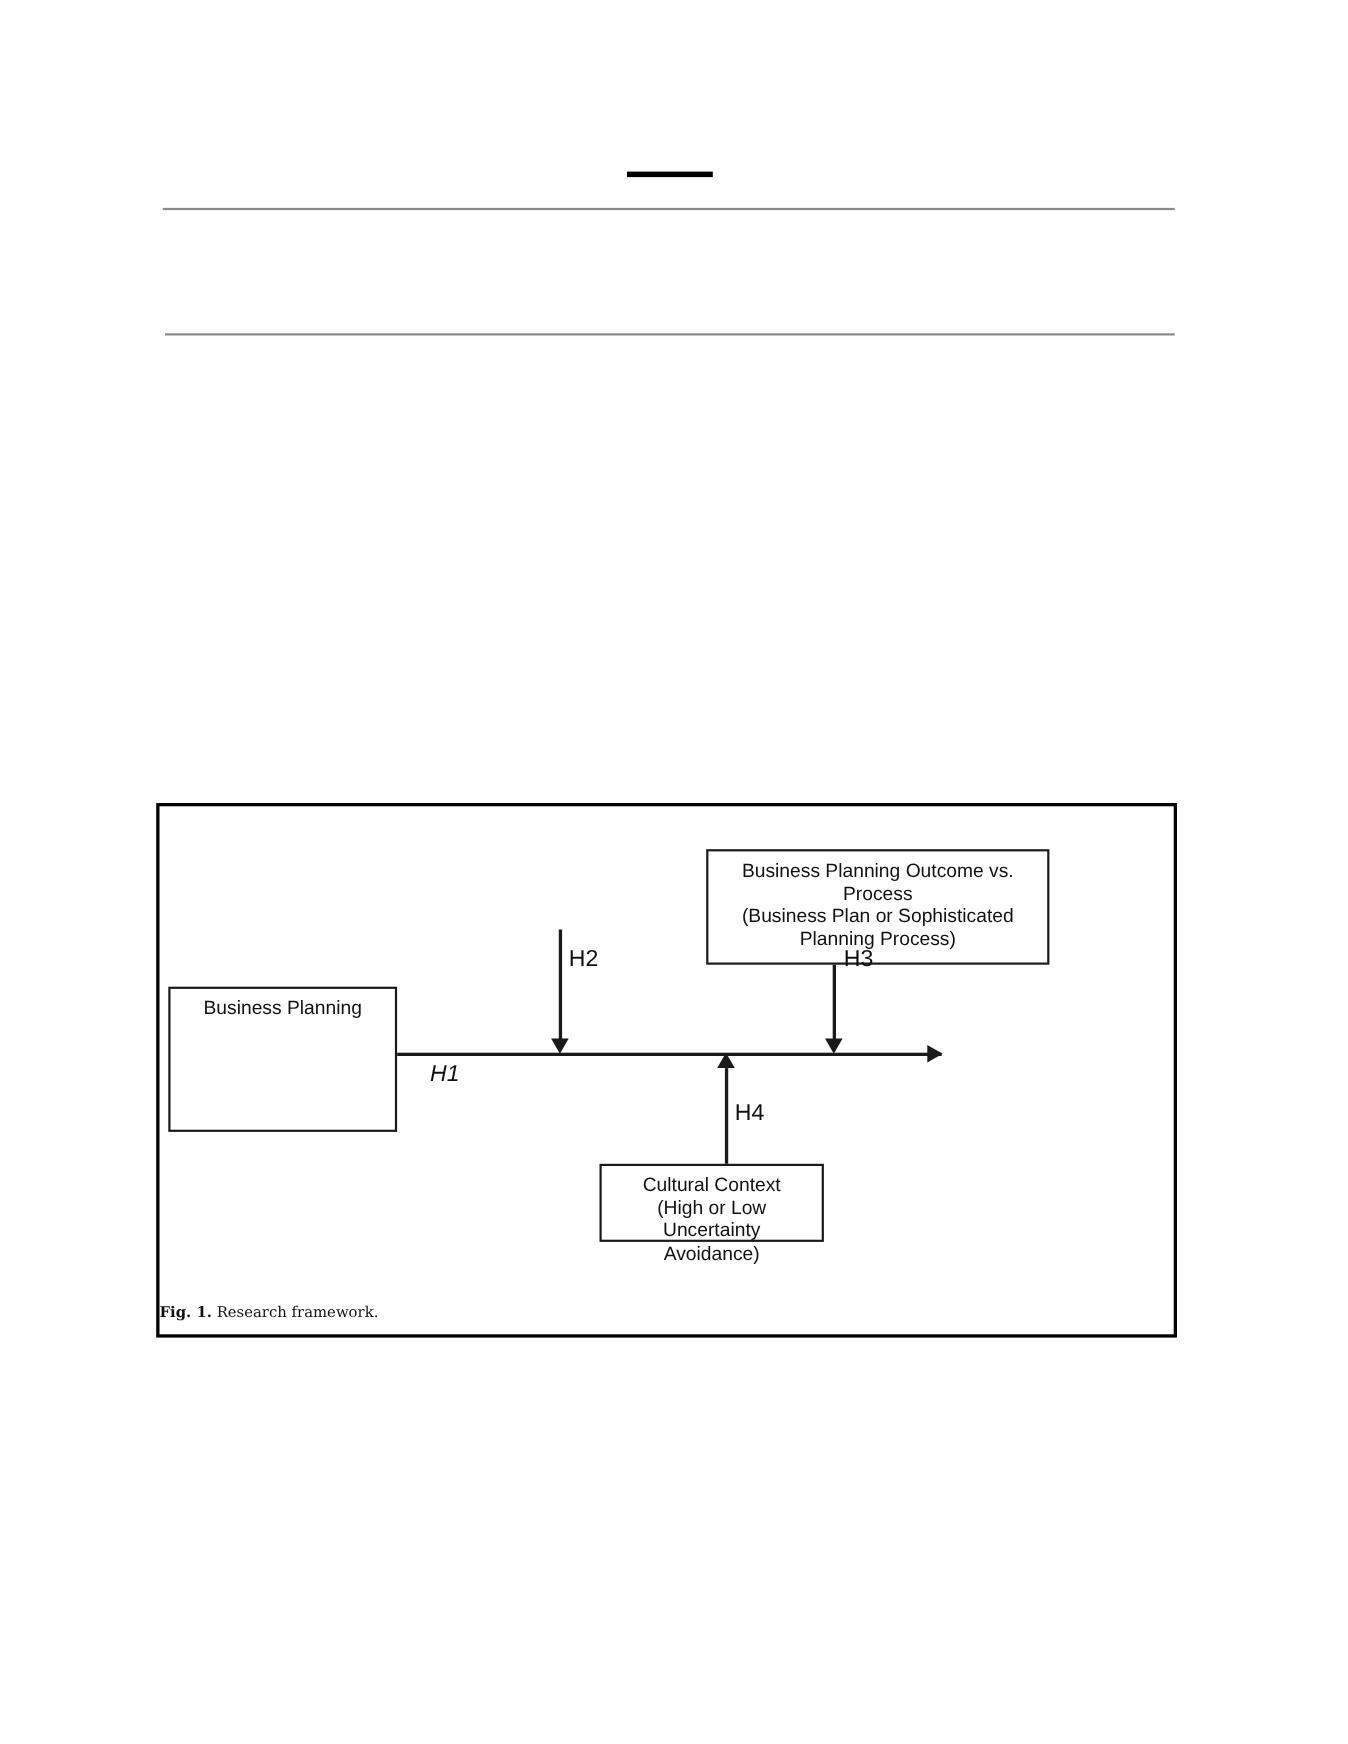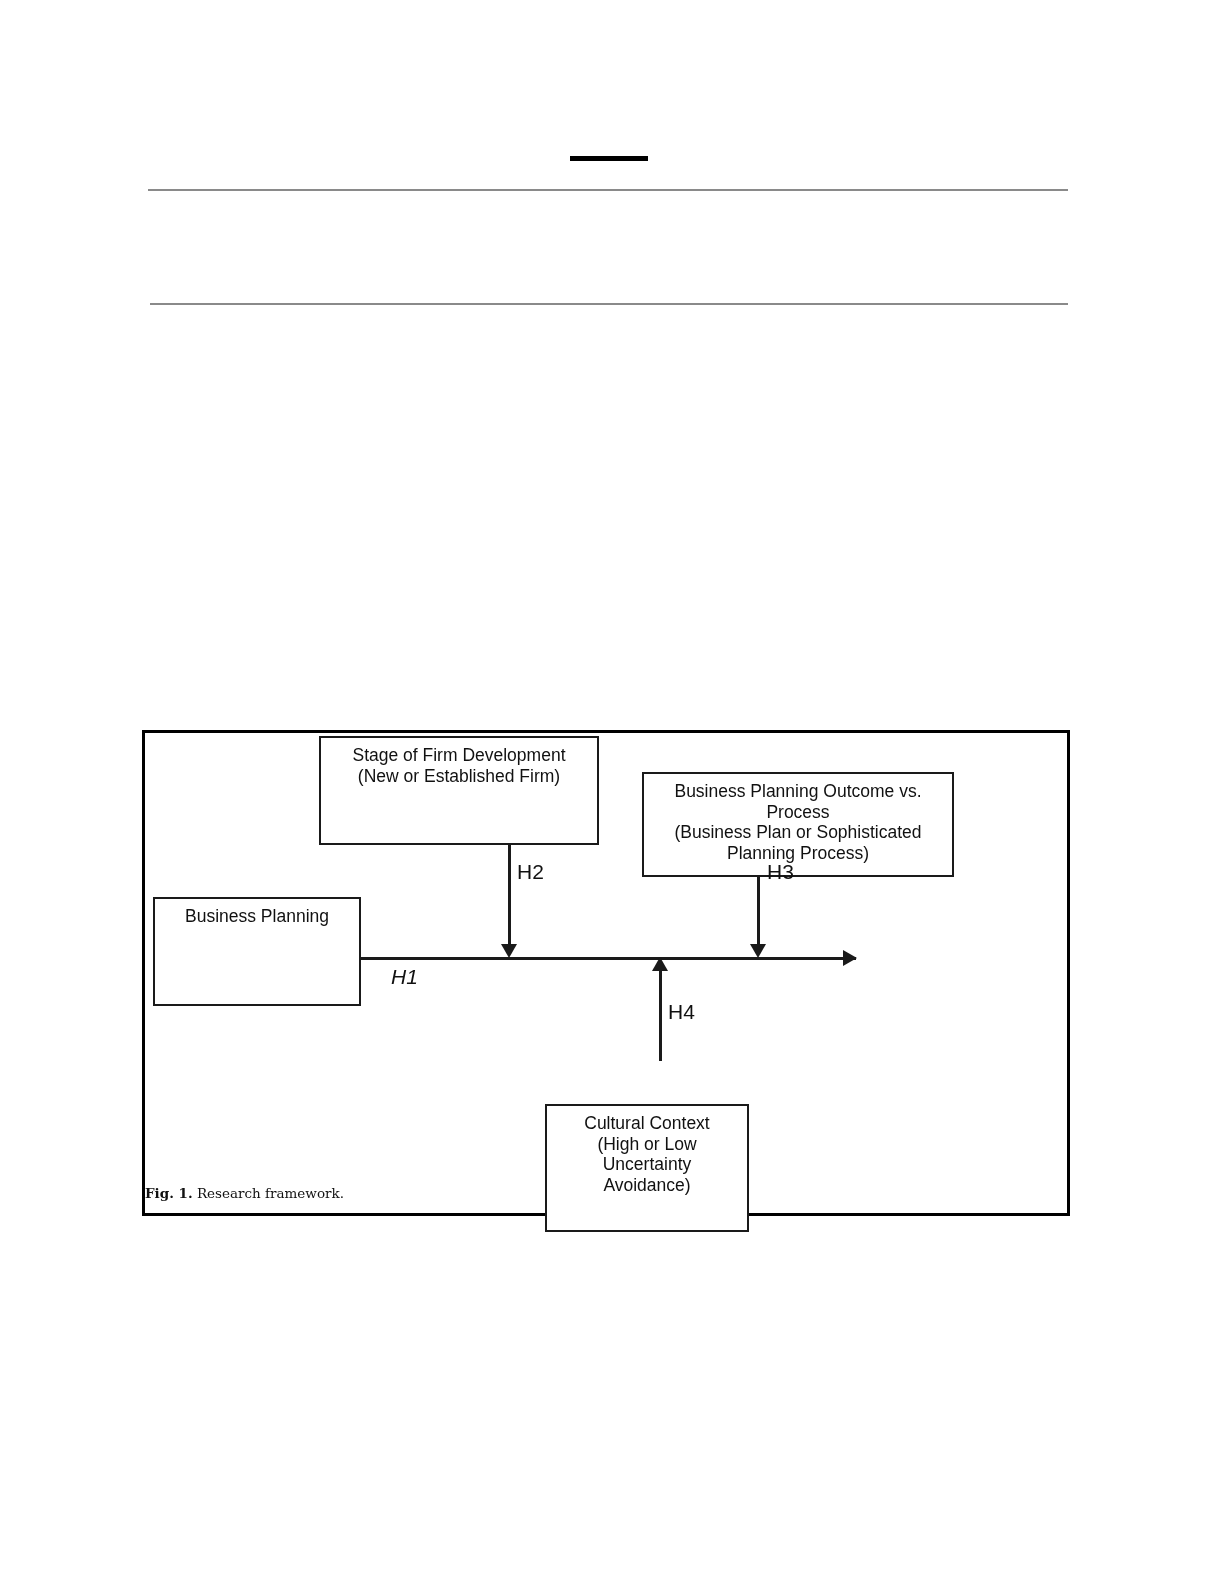--- a/index.html
+++ b/index.html
@@ -54,23 +54,23 @@
     text-align: center;
     font-size: 17.5px;
     line-height: 1.18;
     color: #111111;
     padding-top: 7px;
     z-index: 3;
   }
 
   .node-stage       { left: 174px; top: 3px;   width: 280px; height: 109px; }
   .node-outcome     { left: 497px; top: 3px;   width: 312px; height: 105px; margin-top: 36px; }
-  .node-planning    { left: 8px;   top: 164px; width: 208px; height: 109px; }
+  .node-planning    { left: 8px;   top: 164px; width: 208px; height: 132px; }
   .node-performance { left: 708px; top: 162px; width: 206px; height: 102px; }
-  .node-cultural    { left: 400px; top: 325px; width: 204px; height: 128px; margin-top: 46px; }
+  .node-cultural    { left: 400px; top: 325px; width: 204px; height: 71px; }
 
   
   .conn {
     position: absolute;
     background: #1a1a1a;
     z-index: 1;
   }
   
   .conn-h1-line {
     left: 216px;
@@ -158,24 +158,20 @@
 
   <div class="conn conn-h2-line"></div>
   <div class="arrow-down arrow-h2-head"></div>
 
   <div class="conn conn-h3-line"></div>
   <div class="arrow-down arrow-h3-head"></div>
 
   <div class="conn conn-h4-line"></div>
   <div class="arrow-up arrow-h4-head"></div>
 
-  <div class="node node-stage">
-    <div>Stage of Firm Development</div>
-    <div>(New or Established Firm)</div>
-  </div>
 
   <div class="node node-outcome">
     <div>Business Planning Outcome vs.</div>
     <div>Process</div>
     <div>(Business Plan or Sophisticated</div>
     <div>Planning Process)</div>
   </div>
 
   <div class="node node-planning">
     <div>Business Planning</div>

